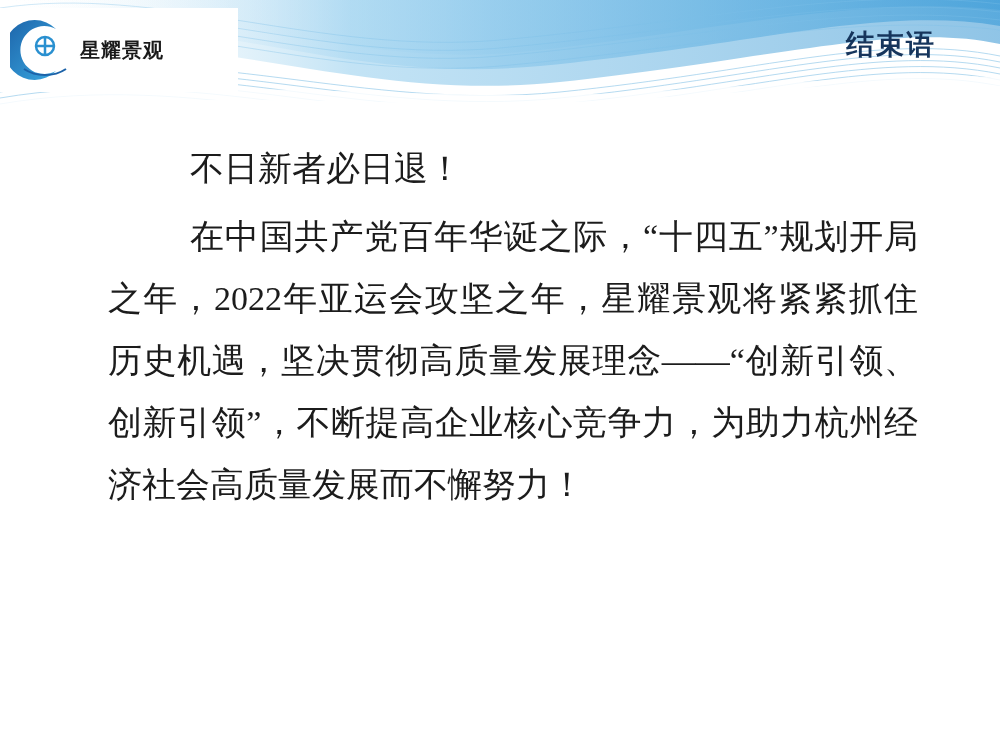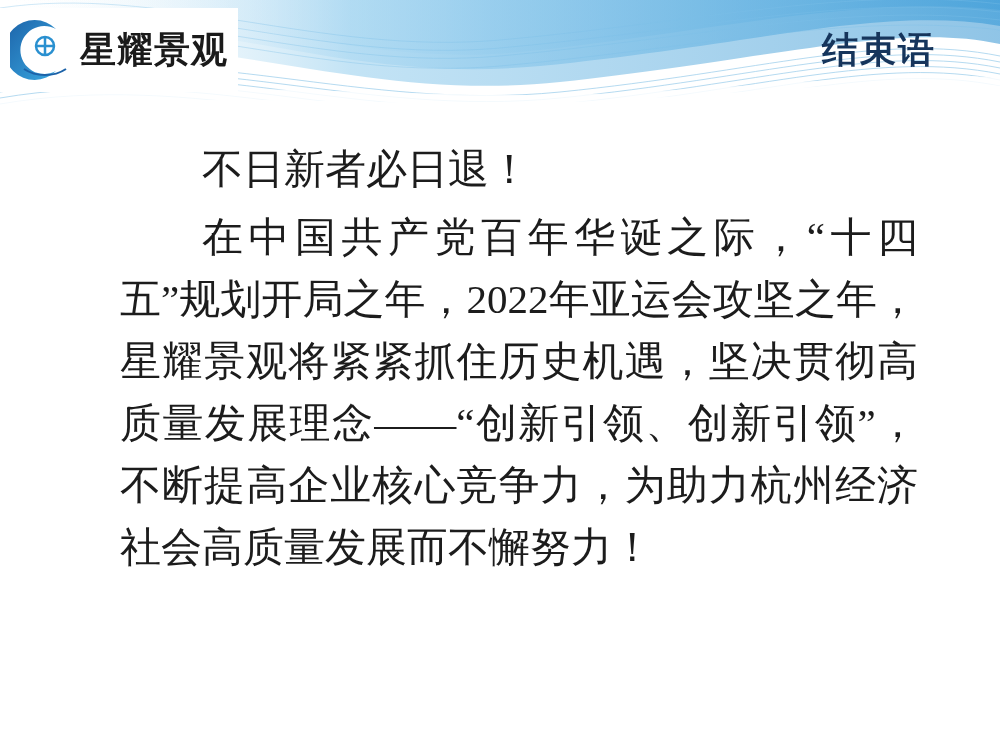--- a/index.html
+++ b/index.html
@@ -51,51 +51,51 @@
   }
   #logo-mark {
     width: 62px;
     height: 62px;
     position: relative;
     flex: 0 0 auto;
   }
   #logo-text {
     margin-left: 8px;
     font-family: "Liberation Serif", serif;
-    font-size: 36px;
+    font-size: 20px;
     font-weight: bold;
     color: #1a1a1a;
     letter-spacing: 1px;
     white-space: nowrap;
   }
   
   #slide-title {
     position: absolute;
     right: 64px;
     top: 26px;
     font-family: "Liberation Sans", sans-serif;
-    font-size: 36px;
+    font-size: 28px;
     font-weight: bold;
     color: #16355c;
     letter-spacing: 2px;
     white-space: nowrap;
   }
   
   #body-text {
     position: absolute;
     left: 108px;
     top: 138px;
     width: 810px;
   }
   .para {
     font-family: "Liberation Serif", serif;
-    font-size: 41px;
+    font-size: 34px;
     line-height: 62px;
     color: #1c1c1c;
-    margin: 0 0 6px 12px;
+    margin: 0 0 6px 0;
     text-align: justify;
     text-justify: inter-ideograph;
   }
   .para.indent {
     text-indent: 82px;
   }
 </style>
 </head>
 <body>
 

